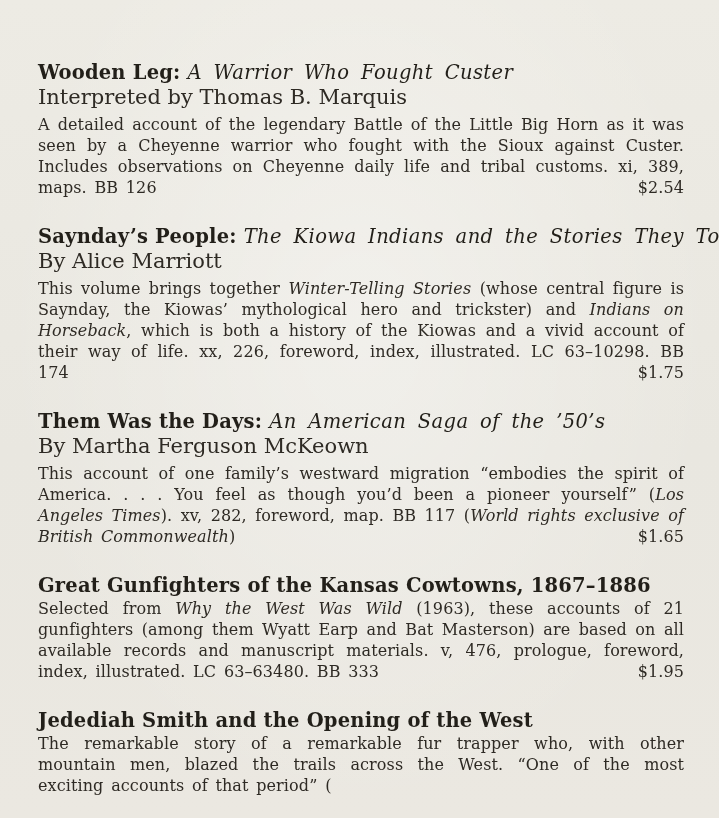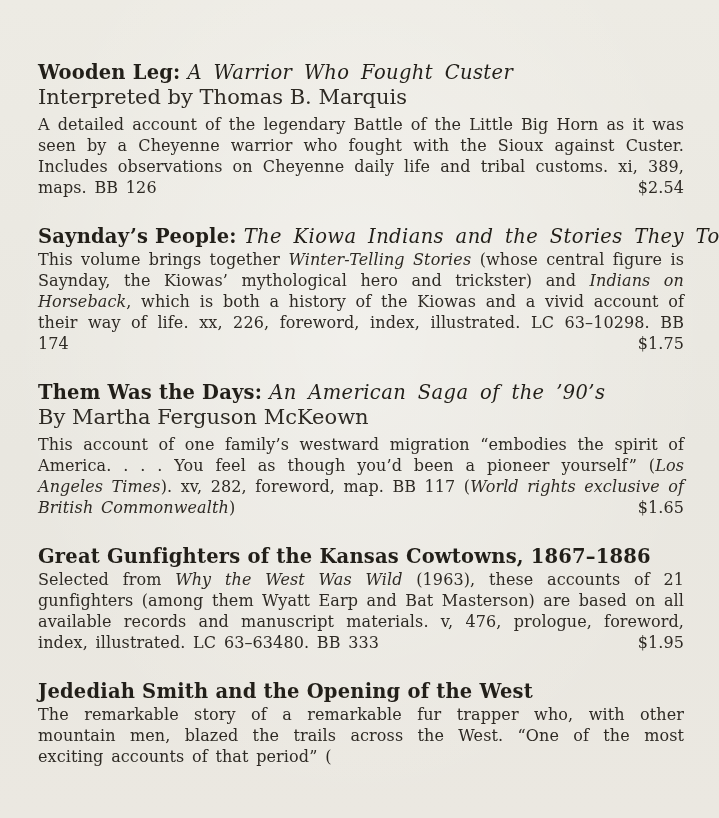--- a/index.html
+++ b/index.html
@@ -72,27 +72,28 @@
   <div class="entry">
     <div class="entry-title" style="color: rgb(34, 31, 25);"><span class="seg-r">Wooden Leg: </span><span class="seg-i">A Warrior Who Fought Custer</span></div>
     <div class="entry-byline">Interpreted by Thomas B. Marquis</div>
     <div class="entry-desc">
       <span class="price">$2.54</span>
     <span class="seg-r">A detailed account of the legendary Battle of the Little Big Horn as it was seen by a Cheyenne warrior who fought with the Sioux against Custer. Includes observations on Cheyenne daily life and tribal customs. xi, 389, maps. BB 126</span></div>
   </div>
 
   <div class="entry">
     <div class="entry-title" style="color: rgb(34, 31, 25);"><span class="seg-r">Saynday’s People: </span><span class="seg-i">The Kiowa Indians and the Stories They Told</span></div>
+    <div class="entry-byline">By Alice Marriott</div>
     <div class="entry-desc">
       <span class="price">$1.75</span>
     <span class="seg-r">This volume brings together </span><span class="seg-i">Winter-Telling Stories</span><span class="seg-r"> (whose central figure is Saynday, the Kiowas’ mythological hero and trickster) and </span><span class="seg-i">Indians on Horseback</span><span class="seg-r">, which is both a history of the Kiowas and a vivid account of their way of life. xx, 226, foreword, index, illustrated. LC 63–10298. BB 174</span></div>
   </div>
 
   <div class="entry">
-    <div class="entry-title" style="color: rgb(34, 31, 25);"><span class="seg-r">Them Was the Days: </span><span class="seg-i">An American Saga of the ’90’s</span></div>
+    <div class="entry-title" style="color: rgb(34, 31, 25);"><span class="seg-r">Them Was the Days: </span><span class="seg-i">An American Saga of the ’50’s</span></div>
     <div class="entry-byline">By Martha Ferguson McKeown</div>
     <div class="entry-desc">
       <span class="price">$1.65</span>
     <span class="seg-r">This account of one family’s westward migration “embodies the spirit of America. . . . You feel as though you’d been a pioneer yourself” (</span><span class="seg-i">Los Angeles Times</span><span class="seg-r">). xv, 282, foreword, map. BB 117 (</span><span class="seg-i">World rights exclusive of British Commonwealth</span><span class="seg-r">)</span></div>
   </div>
 
   <div class="entry">
     <div class="entry-title" style="color: rgb(34, 31, 25);"><span class="seg-r">Great Gunfighters of the Kansas Cowtowns, 1867–1886</span></div>
     <div class="entry-desc">
       <span class="price">$1.95</span>

